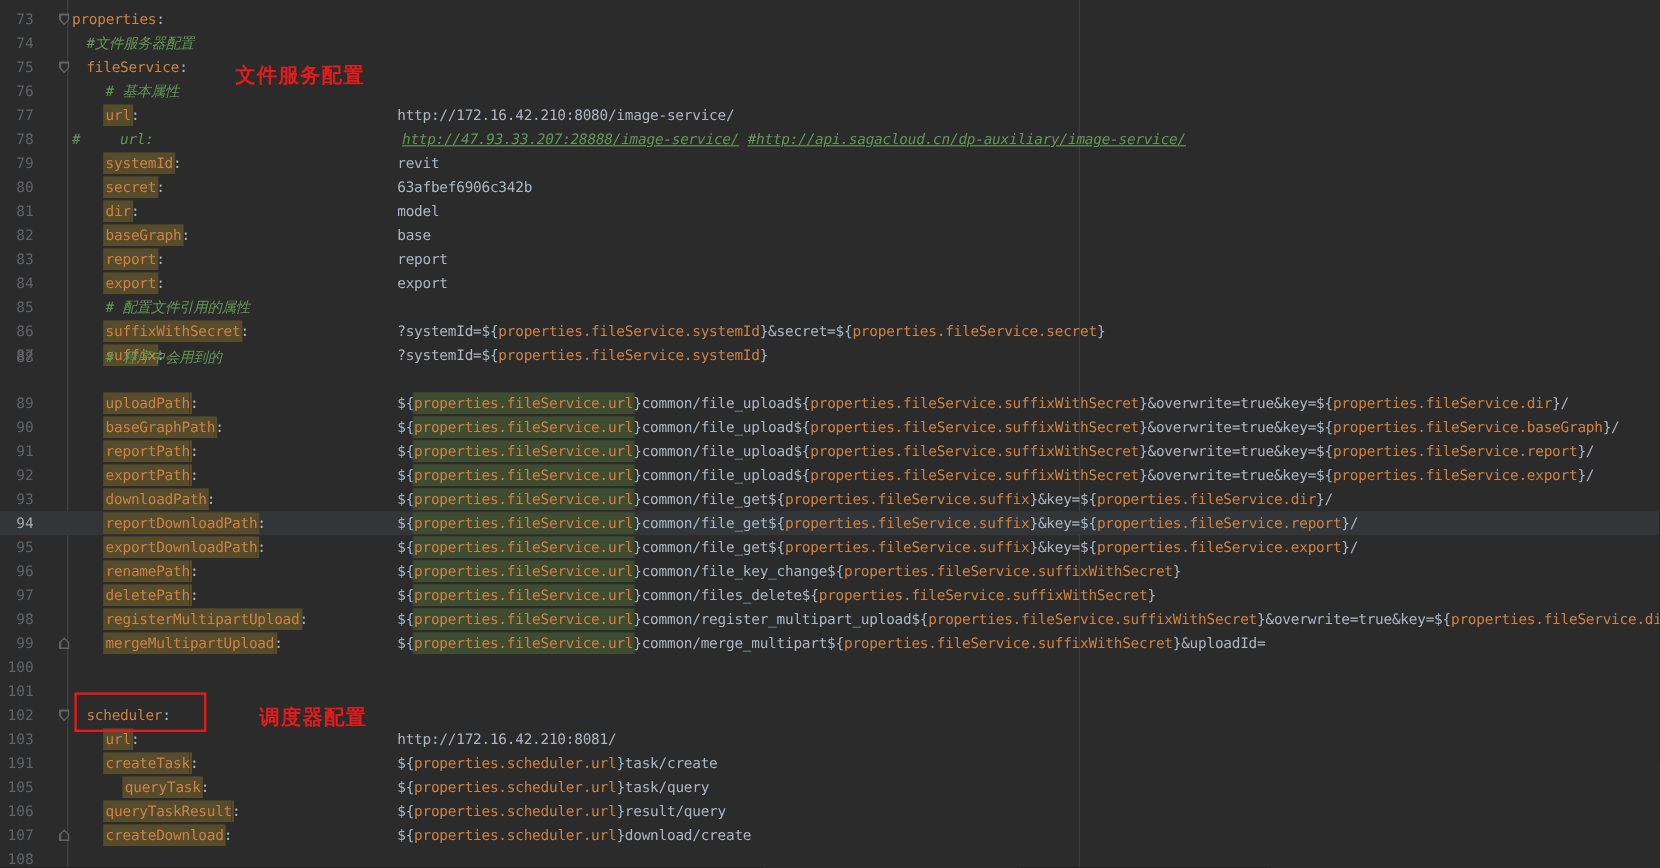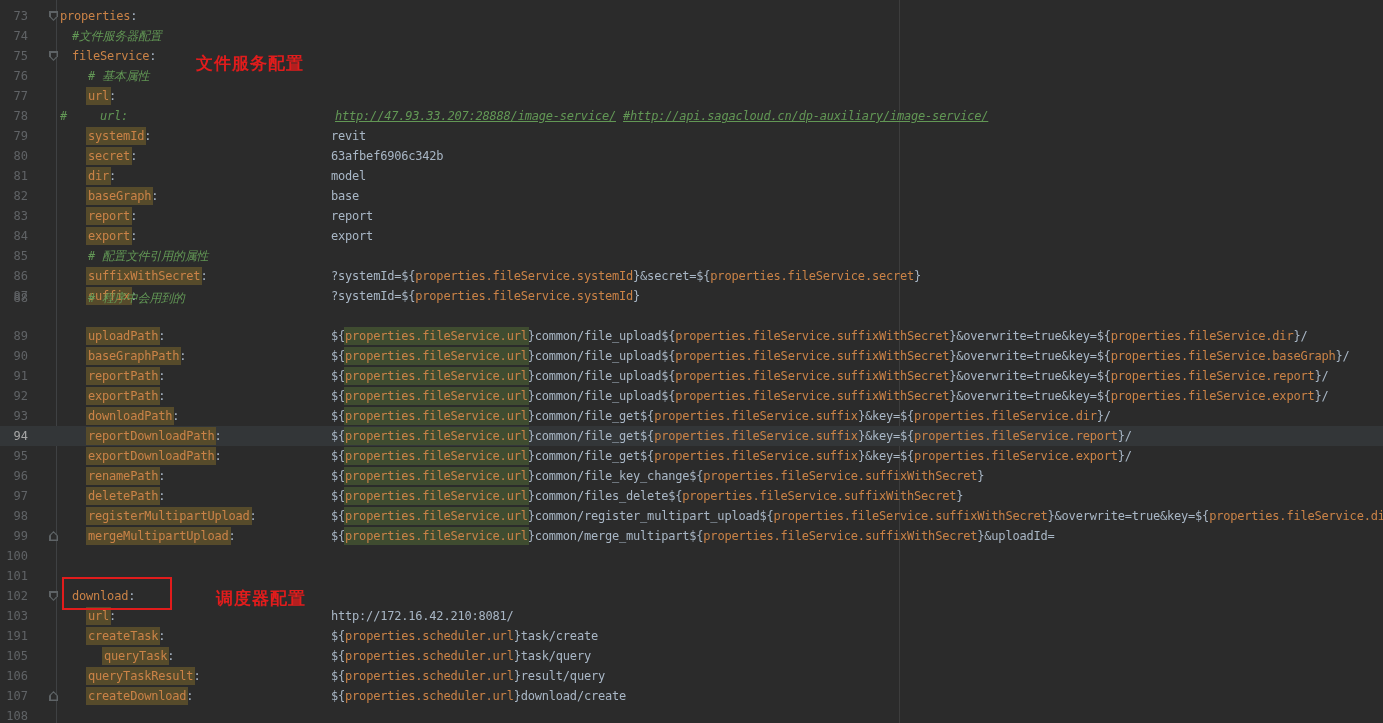--- a/index.html
+++ b/index.html
@@ -37,21 +37,21 @@
 <body>
 
 <div class="editor">
   <div class="gutter-sep"></div>
   <div class="margin-guide"></div>
   <div>
       <div class="line" style="top: 6px;"><span class="lnum">73</span><span class="fold start"><span class="o"></span><span class="i"></span></span><span class="seg" style="left: 60px;"><span class="c-key">properties</span><span class="c-punct">:</span></span></div>
       <div class="line" style="top: 26px; padding-left: 37px;"><span class="lnum">74</span><span class="seg" style="left: 72px;"><span class="c-comment">#文件服务器配置</span></span></div>
       <div class="line" style="top: 46px;"><span class="lnum">75</span><span class="fold start"><span class="o"></span><span class="i"></span></span><span class="seg" style="left: 72px;"><span class="c-key">fileService</span><span class="c-punct">:</span></span></div>
       <div class="line" style="top: 66px;"><span class="lnum">76</span><span class="seg" style="left: 88px;"><span class="c-comment"># 基本属性</span></span></div>
-      <div class="line" style="top: 86px;"><span class="lnum">77</span><span class="seg" style="left: 88px;"><span class="c-key c-hlbox">url</span><span class="c-punct">:</span></span></div>
+      <div class="line" style="top: 86px;"><span class="lnum">77</span><span class="seg" style="left: 88px;"><span class="c-key c-hlbox">url</span><span class="c-punct">:</span></span><span class="seg" style="left: 331px;"><span class="c-plain">http://172.16.42.210:8080/image-service/</span></span></div>
       <div class="line" style="top: 106px;"><span class="lnum">78</span><span class="seg" style="left: 60px;"><span class="c-comment">#</span></span><span class="seg" style="left: 100px;"><span class="c-comment">url:</span></span><span class="seg" style="left: 335px;"><span class="c-link">http://47.93.33.207:28888/image-service/</span><span class="c-comment"> </span><span class="c-link">#http://api.sagacloud.cn/dp-auxiliary/image-service/</span></span></div>
       <div class="line" style="top: 126px;"><span class="lnum">79</span><span class="seg" style="left: 88px;"><span class="c-key c-hlbox">systemId</span><span class="c-punct">:</span></span><span class="seg" style="left: 331px;"><span class="c-plain">revit</span></span></div>
       <div class="line" style="top: 146px;"><span class="lnum">80</span><span class="seg" style="left: 88px;"><span class="c-key c-hlbox">secret</span><span class="c-punct">:</span></span><span class="seg" style="left: 331px;"><span class="c-plain">63afbef6906c342b</span></span></div>
       <div class="line" style="top: 166px;"><span class="lnum">81</span><span class="seg" style="left: 88px;"><span class="c-key c-hlbox">dir</span><span class="c-punct">:</span></span><span class="seg" style="left: 331px;"><span class="c-plain">model</span></span></div>
       <div class="line" style="top: 186px;"><span class="lnum">82</span><span class="seg" style="left: 88px;"><span class="c-key c-hlbox">baseGraph</span><span class="c-punct">:</span></span><span class="seg" style="left: 331px;"><span class="c-plain">base</span></span></div>
       <div class="line" style="top: 206px;"><span class="lnum">83</span><span class="seg" style="left: 88px;"><span class="c-key c-hlbox">report</span><span class="c-punct">:</span></span><span class="seg" style="left: 331px;"><span class="c-plain">report</span></span></div>
       <div class="line" style="top: 226px;"><span class="lnum">84</span><span class="seg" style="left: 88px;"><span class="c-key c-hlbox">export</span><span class="c-punct">:</span></span><span class="seg" style="left: 331px;"><span class="c-plain">export</span></span></div>
       <div class="line" style="top: 246px;"><span class="lnum">85</span><span class="seg" style="left: 88px;"><span class="c-comment"># 配置文件引用的属性</span></span></div>
       <div class="line" style="top: 266px;"><span class="lnum">86</span><span class="seg" style="left: 88px;"><span class="c-key c-hlbox">suffixWithSecret</span><span class="c-punct">:</span></span><span class="seg" style="left: 331px;"><span class="c-plain">?systemId=${</span><span class="c-var">properties.fileService.systemId</span><span class="c-plain">}&amp;secret=${</span><span class="c-var">properties.fileService.secret</span><span class="c-plain">}</span></span></div>
       <div class="line" style="top: 286px;"><span class="lnum">87</span><span class="seg" style="left: 88px;"><span class="c-key c-hlbox">suffix</span><span class="c-punct">:</span></span><span class="seg" style="left: 331px;"><span class="c-plain">?systemId=${</span><span class="c-var">properties.fileService.systemId</span><span class="c-plain">}</span></span></div>
@@ -62,21 +62,21 @@
       <div class="line" style="top: 386px;"><span class="lnum">92</span><span class="seg" style="left: 88px;"><span class="c-key c-hlbox">exportPath</span><span class="c-punct">:</span></span><span class="seg" style="left: 331px;"><span class="c-plain">${</span><span class="c-var c-varbox">properties.fileService.url</span><span class="c-plain">}common/file_upload${</span><span class="c-var">properties.fileService.suffixWithSecret</span><span class="c-plain">}&amp;overwrite=true&amp;key=${</span><span class="c-var">properties.fileService.export</span><span class="c-plain">}/</span></span></div>
       <div class="line" style="top: 406px;"><span class="lnum">93</span><span class="seg" style="left: 88px;"><span class="c-key c-hlbox">downloadPath</span><span class="c-punct">:</span></span><span class="seg" style="left: 331px;"><span class="c-plain">${</span><span class="c-var c-varbox">properties.fileService.url</span><span class="c-plain">}common/file_get${</span><span class="c-var">properties.fileService.suffix</span><span class="c-plain">}&amp;key=${</span><span class="c-var">properties.fileService.dir</span><span class="c-plain">}/</span></span></div>
       <div class="line current" style="top: 426px;"><span class="lnum">94</span><span class="seg" style="left: 88px;"><span class="c-key c-hlbox">reportDownloadPath</span><span class="c-punct">:</span></span><span class="seg" style="left: 331px;"><span class="c-plain">${</span><span class="c-var c-varbox">properties.fileService.url</span><span class="c-plain">}common/file_get${</span><span class="c-var">properties.fileService.suffix</span><span class="c-plain">}&amp;key=${</span><span class="c-var">properties.fileService.report</span><span class="c-plain">}/</span></span></div>
       <div class="line" style="top: 446px;"><span class="lnum">95</span><span class="seg" style="left: 88px;"><span class="c-key c-hlbox">exportDownloadPath</span><span class="c-punct">:</span></span><span class="seg" style="left: 331px;"><span class="c-plain">${</span><span class="c-var c-varbox">properties.fileService.url</span><span class="c-plain">}common/file_get${</span><span class="c-var">properties.fileService.suffix</span><span class="c-plain">}&amp;key=${</span><span class="c-var">properties.fileService.export</span><span class="c-plain">}/</span></span></div>
       <div class="line" style="top: 466px;"><span class="lnum">96</span><span class="seg" style="left: 88px;"><span class="c-key c-hlbox">renamePath</span><span class="c-punct">:</span></span><span class="seg" style="left: 331px;"><span class="c-plain">${</span><span class="c-var c-varbox">properties.fileService.url</span><span class="c-plain">}common/file_key_change${</span><span class="c-var">properties.fileService.suffixWithSecret</span><span class="c-plain">}</span></span></div>
       <div class="line" style="top: 486px;"><span class="lnum">97</span><span class="seg" style="left: 88px;"><span class="c-key c-hlbox">deletePath</span><span class="c-punct">:</span></span><span class="seg" style="left: 331px;"><span class="c-plain">${</span><span class="c-var c-varbox">properties.fileService.url</span><span class="c-plain">}common/files_delete${</span><span class="c-var">properties.fileService.suffixWithSecret</span><span class="c-plain">}</span></span></div>
       <div class="line" style="top: 506px;"><span class="lnum">98</span><span class="seg" style="left: 88px;"><span class="c-key c-hlbox">registerMultipartUpload</span><span class="c-punct">:</span></span><span class="seg" style="left: 331px;"><span class="c-plain">${</span><span class="c-var c-varbox">properties.fileService.url</span><span class="c-plain">}common/register_multipart_upload${</span><span class="c-var">properties.fileService.suffixWithSecret</span><span class="c-plain">}&amp;overwrite=true&amp;key=${</span><span class="c-var">properties.fileService.di</span></span></div>
       <div class="line" style="top: 526px;"><span class="lnum">99</span><span class="fold end"><span class="o"></span><span class="i"></span></span><span class="seg" style="left: 88px;"><span class="c-key c-hlbox">mergeMultipartUpload</span><span class="c-punct">:</span></span><span class="seg" style="left: 331px;"><span class="c-plain">${</span><span class="c-var c-varbox">properties.fileService.url</span><span class="c-plain">}common/merge_multipart${</span><span class="c-var">properties.fileService.suffixWithSecret</span><span class="c-plain">}&amp;uploadId=</span></span></div>
       <div class="line" style="top: 546px;"><span class="lnum">100</span></div>
       <div class="line" style="top: 566px;"><span class="lnum">101</span></div>
-      <div class="line" style="top: 586px;"><span class="lnum">102</span><span class="fold start"><span class="o"></span><span class="i"></span></span><span class="seg" style="left: 72px;"><span class="c-key">download</span><span class="c-punct">:</span></span></div>
+      <div class="line" style="top: 586px;"><span class="lnum">102</span><span class="fold start"><span class="o"></span><span class="i"></span></span><span class="seg" style="left: 72px;"><span class="c-key">scheduler</span><span class="c-punct">:</span></span></div>
       <div class="line" style="top: 606px;"><span class="lnum">103</span><span class="seg" style="left: 88px;"><span class="c-key c-hlbox">url</span><span class="c-punct">:</span></span><span class="seg" style="left: 331px;"><span class="c-plain">http://172.16.42.210:8081/</span></span></div>
       <div class="line" style="top: 626px;"><span class="lnum">191</span><span class="seg" style="left: 88px;"><span class="c-key c-hlbox">createTask</span><span class="c-punct">:</span></span><span class="seg" style="left: 331px;"><span class="c-plain">${</span><span class="c-var">properties.scheduler.url</span><span class="c-plain">}task/create</span></span></div>
       <div class="line" style="top: 646px;"><span class="lnum">105</span><span class="seg" style="left: 88px; margin-left: 16px;"><span class="c-key c-hlbox">queryTask</span><span class="c-punct">:</span></span><span class="seg" style="left: 331px;"><span class="c-plain">${</span><span class="c-var">properties.scheduler.url</span><span class="c-plain">}task/query</span></span></div>
       <div class="line" style="top: 666px;"><span class="lnum">106</span><span class="seg" style="left: 88px;"><span class="c-key c-hlbox">queryTaskResult</span><span class="c-punct">:</span></span><span class="seg" style="left: 331px;"><span class="c-plain">${</span><span class="c-var">properties.scheduler.url</span><span class="c-plain">}result/query</span></span></div>
       <div class="line" style="top: 686px;"><span class="lnum">107</span><span class="fold end"><span class="o"></span><span class="i"></span></span><span class="seg" style="left: 88px;"><span class="c-key c-hlbox">createDownload</span><span class="c-punct">:</span></span><span class="seg" style="left: 331px;"><span class="c-plain">${</span><span class="c-var">properties.scheduler.url</span><span class="c-plain">}download/create</span></span></div>
       <div class="line" style="top: 706px;"><span class="lnum">108</span></div>
     </div>
   <div class="ann-label" style="left: 196px; top: 54px;">文件服务配置</div>
   <div class="ann-box" style="left: 62px; top: 577px; width: 106px; height: 29px;"></div>
   <div class="ann-label" style="left: 216px; top: 589px;">调度器配置</div>

